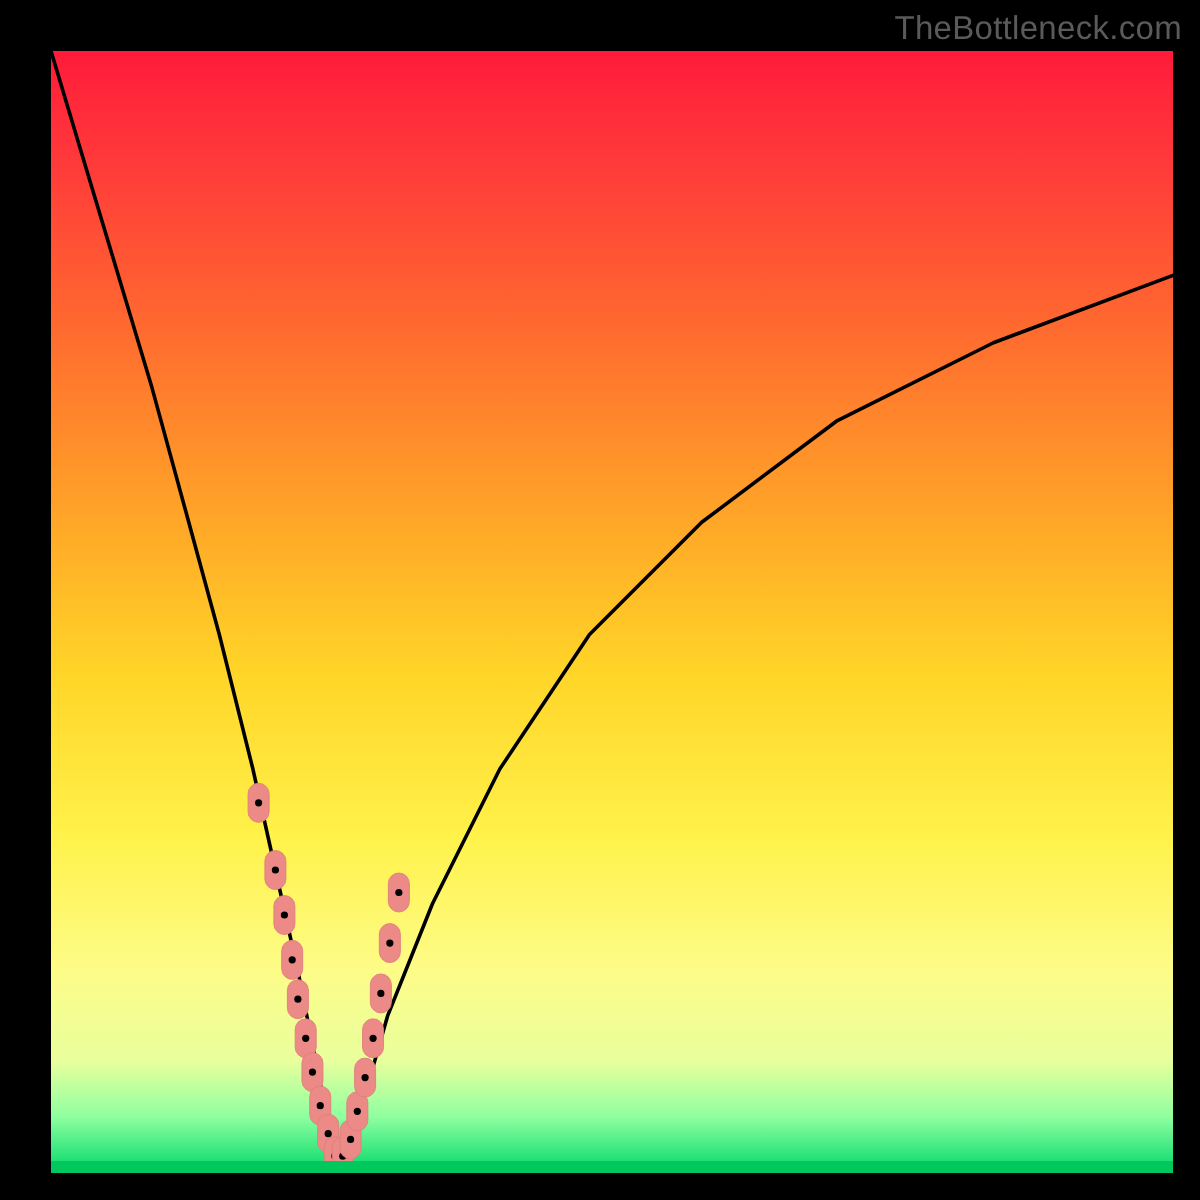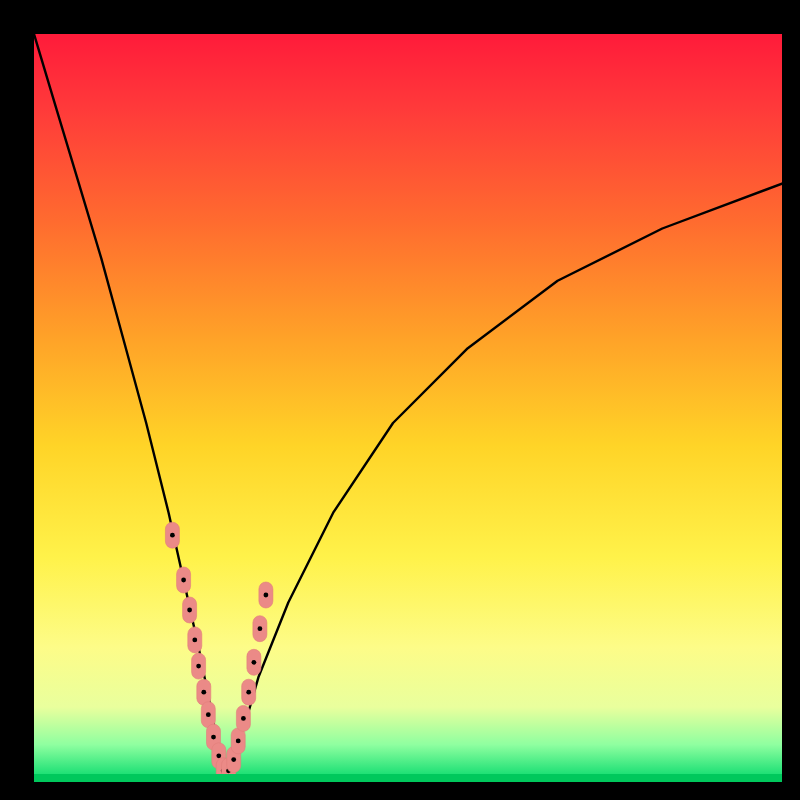--- a/index.html
+++ b/index.html
@@ -101,13 +101,14 @@
           <rect x="218.9" y="581.7" width="14" height="26" rx="7" ry="7" fill="#eb8a87" stroke="#e07e7a" stroke-width="0.6"></rect>
           <circle cx="225.9" cy="594.7" r="2.4" fill="#000000"></circle>
           <rect x="224.9" y="548.0" width="14" height="26" rx="7" ry="7" fill="#eb8a87" stroke="#e07e7a" stroke-width="0.6"></rect>
           <circle cx="231.9" cy="561.0" r="2.4" fill="#000000"></circle>
         </g>
     </svg>
 
     <div class="green-bar" id="green-band" style="left: 0px; width: 748px; bottom: 0px; height: 8.2px; background: rgb(0, 200, 92);"></div>
   </div>
 
+  <div class="watermark">TheBottleneck.com</div>
 </div>
 
 </body></html>

